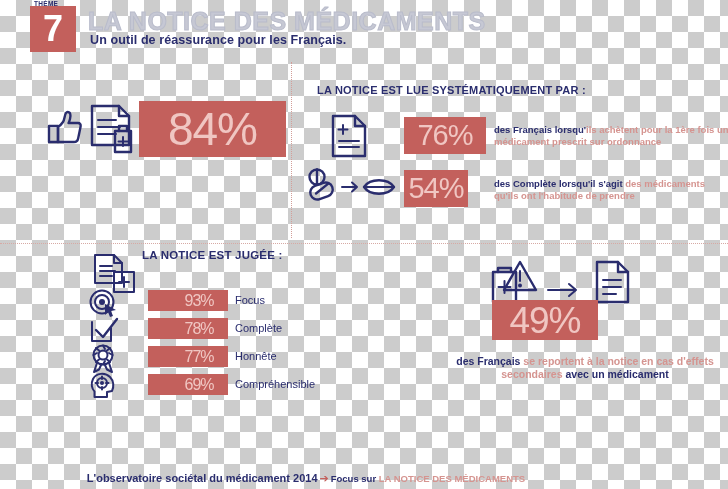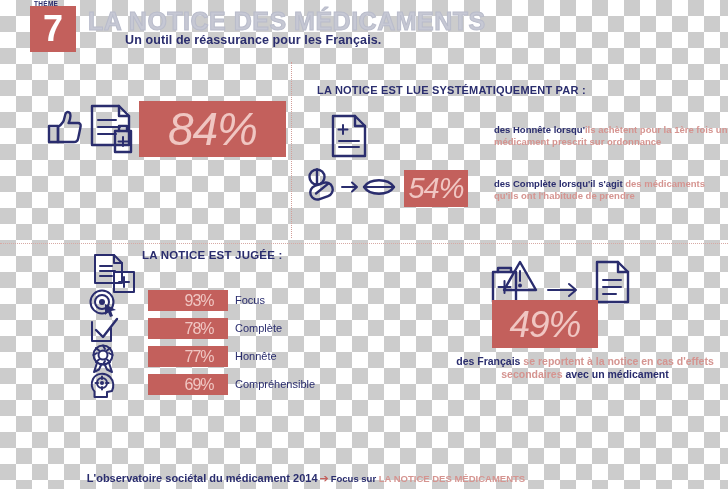--- a/index.html
+++ b/index.html
@@ -64,21 +64,20 @@
   }
   .sub-title {
     position: absolute;
     left: 90px;
     top: 33px;
     font-size: 12.5px;
     font-weight: bold;
     color: #2a2d6e;
     white-space: nowrap;
     letter-spacing: 0.1px;
-    margin-left: 35px;
   }
 
   
   .v-divider {
     position: absolute;
     left: 291px;
     top: 62px;
     width: 0;
     height: 176px;
     border-left: 1.5px dotted #d39e99;
@@ -96,21 +95,20 @@
   .navy { color: #2a2d6e; }
   .salmon { color: #d59490; }
 
   
   .pct-box {
     position: absolute;
     background: #c3605c;
     display: flex;
     align-items: center;
     justify-content: center;
-    font-style: italic;
   }
   .pct-text {
     color: #f0c6c2;
     font-weight: 300;
     line-height: 1;
     letter-spacing: -1px;
   }
 
   
   #hero-box { left: 139px; top: 101px; width: 147px; height: 56px; }
@@ -171,21 +169,21 @@
     position: absolute;
     left: 235px;
     font-size: 11px;
     color: #2a2d6e;
     line-height: 21px;
     white-space: nowrap;
   }
   .rate-icon { position: absolute; left: 88px; width: 34px; height: 26px; }
 
   
-  #box49 { left: 492px; top: 300px; width: 106px; height: 48px; }
+  #box49 { left: 492px; top: 300px; width: 106px; height: 40px; }
   #box49 .pct-text { font-size: 37px; }
 
   .right-caption {
     position: absolute;
     left: 440px;
     top: 355px;
     width: 290px;
     text-align: center;
     font-size: 10.5px;
     font-weight: bold;
@@ -254,23 +252,26 @@
 
   <div class="icon-abs" style="left:328px; top:112px;">
     <svg width="44" height="48" viewBox="0 0 44 48">
       <path class="ln" d="M5 4 L27 4 L37 14 L37 44 L5 44 Z"></path>
       <path class="ln" d="M27 4 L27 14 L37 14"></path>
       <path class="ln-f" d="M15 13 L15 22 M10.5 17.5 L19.5 17.5"></path>
       <path class="ln-f" d="M11 29 L31 29 M11 35 L31 35"></path>
     </svg>
   </div>
 
+  <div class="pct-box" id="box76">
+    <span class="pct-text">76%</span>
+  </div>
 
   <div class="side-caption" id="cap76">
-    <span class="navy">des Honnête lorsqu'</span><span class="salmon">ils achètent pour la 1ère fois un médicament prescrit sur ordonnance</span>
+    <span class="navy">des Français lorsqu'</span><span class="salmon">ils achètent pour la 1ère fois un médicament prescrit sur ordonnance</span>
   </div>
 
   <div class="icon-abs" style="left:304px; top:166px;">
     <svg width="96" height="44" viewBox="0 0 96 44">
       <circle class="ln" cx="13" cy="11" r="7.5"></circle>
       <path class="ln" d="M13 3.5 L13 18.5"></path>
       <rect class="ln" x="6" y="18" width="23" height="14" rx="7" transform="rotate(-20 17.5 25)"></rect>
       <path class="ln" d="M11.5 25.5 L26 20.5" transform="rotate(-20 17.5 25)"></path>
       <path class="ln-f" d="M38 21 L53 21 M48 16.5 L53 21 L48 25.5"></path>
       <path class="ln" d="M60 21 C66 12 84 12 90 21 C84 30 66 30 60 21 Z"></path>

